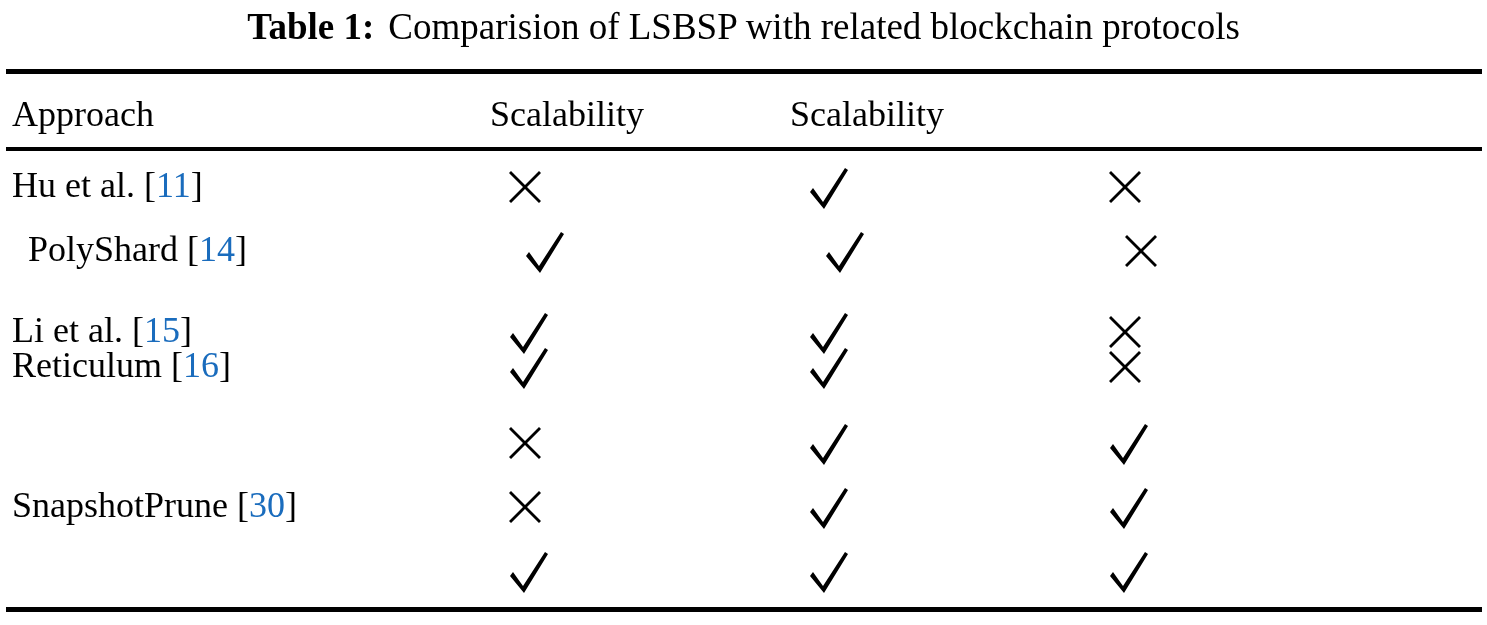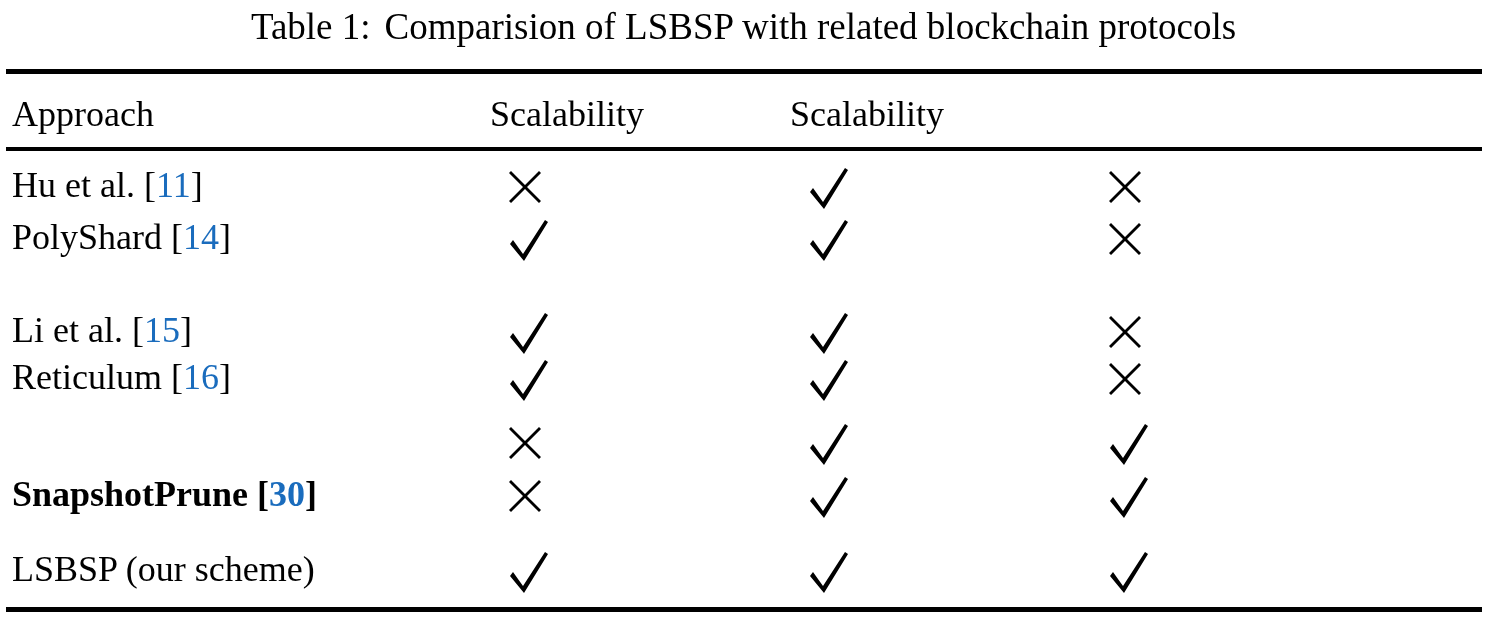--- a/index.html
+++ b/index.html
@@ -27,21 +27,21 @@
     position: absolute;
     left: 0;
     top: 4px;
     width: 1487px;
     text-align: center;
     font-size: 37px;
     line-height: 46px;
     white-space: nowrap;
   }
   .caption-label {
-    font-weight: normal;
+    font-weight: bold;
   }
   .caption-text {
     font-weight: normal;
     text-align: center;
   }
   .caption-gap {
     display: inline-block;
     width: 14px;
   }
 
@@ -150,21 +150,21 @@
             </span>
           </div>
           <div class="cell mark-cell col-c4">
             <span class="mark mark-cross">
               <svg width="34" height="34" viewBox="0 0 34 34">
                 <path d="M3 1 L17 15 L31 1 L33 3 L19 17 L33 31 L31 33 L17 19 L3 33 L1 31 L15 17 L1 3 Z" fill="#000000"></path>
               </svg>
             </span>
           </div>
         </div>
-        <div class="row" style="top: 208px;">
+        <div class="row" style="top: 220px; margin-left: 16px;">
           <div class="cell col-approach"><span>PolyShard</span> <span><span class="ref-brk">[</span><span class="ref-num">14</span><span class="ref-brk">]</span></span></div>
           <div class="cell mark-cell col-c2">
             <span class="mark mark-check">
               <svg width="44" height="46" viewBox="0 0 44 46">
                 <path d="M2 26 L5 22 L15 36 L37 2 L40 4 L16 43 Z" fill="#000000"></path>
               </svg>
             </span>
           </div>
           <div class="cell mark-cell col-c3">
             <span class="mark mark-check">
@@ -198,21 +198,21 @@
             </span>
           </div>
           <div class="cell mark-cell col-c4">
             <span class="mark mark-cross">
               <svg width="34" height="34" viewBox="0 0 34 34">
                 <path d="M3 1 L17 15 L31 1 L33 3 L19 17 L33 31 L31 33 L17 19 L3 33 L1 31 L15 17 L1 3 Z" fill="#000000"></path>
               </svg>
             </span>
           </div>
         </div>
-        <div class="row" style="top: 348px;">
+        <div class="row" style="top: 336px;">
           <div class="cell col-approach"><span>Reticulum</span> <span><span class="ref-brk">[</span><span class="ref-num">16</span><span class="ref-brk">]</span></span></div>
           <div class="cell mark-cell col-c2">
             <span class="mark mark-check">
               <svg width="44" height="46" viewBox="0 0 44 46">
                 <path d="M2 26 L5 22 L15 36 L37 2 L40 4 L16 43 Z" fill="#000000"></path>
               </svg>
             </span>
           </div>
           <div class="cell mark-cell col-c3">
             <span class="mark mark-check">
@@ -245,21 +245,21 @@
             </span>
           </div>
           <div class="cell mark-cell col-c4">
             <span class="mark mark-check">
               <svg width="44" height="46" viewBox="0 0 44 46">
                 <path d="M2 26 L5 22 L15 36 L37 2 L40 4 L16 43 Z" fill="#000000"></path>
               </svg>
             </span>
           </div>
         </div>
-        <div class="row" style="top: 465px; font-weight: bold;">
+        <div class="row" style="top: 476px;">
           <div class="cell col-approach"><span>SnapshotPrune</span> <span><span class="ref-brk">[</span><span class="ref-num">30</span><span class="ref-brk">]</span></span></div>
           <div class="cell mark-cell col-c2">
             <span class="mark mark-cross">
               <svg width="34" height="34" viewBox="0 0 34 34">
                 <path d="M3 1 L17 15 L31 1 L33 3 L19 17 L33 31 L31 33 L17 19 L3 33 L1 31 L15 17 L1 3 Z" fill="#000000"></path>
               </svg>
             </span>
           </div>
           <div class="cell mark-cell col-c3">
             <span class="mark mark-check">
@@ -270,21 +270,20 @@
           </div>
           <div class="cell mark-cell col-c4">
             <span class="mark mark-check">
               <svg width="44" height="46" viewBox="0 0 44 46">
                 <path d="M2 26 L5 22 L15 36 L37 2 L40 4 L16 43 Z" fill="#000000"></path>
               </svg>
             </span>
           </div>
         </div>
         <div class="row" style="top: 540px;">
-          <div class="cell col-approach"><span>LSBSP (our scheme)</span></div>
           <div class="cell mark-cell col-c2">
             <span class="mark mark-check">
               <svg width="44" height="46" viewBox="0 0 44 46">
                 <path d="M2 26 L5 22 L15 36 L37 2 L40 4 L16 43 Z" fill="#000000"></path>
               </svg>
             </span>
           </div>
           <div class="cell mark-cell col-c3">
             <span class="mark mark-check">
               <svg width="44" height="46" viewBox="0 0 44 46">

